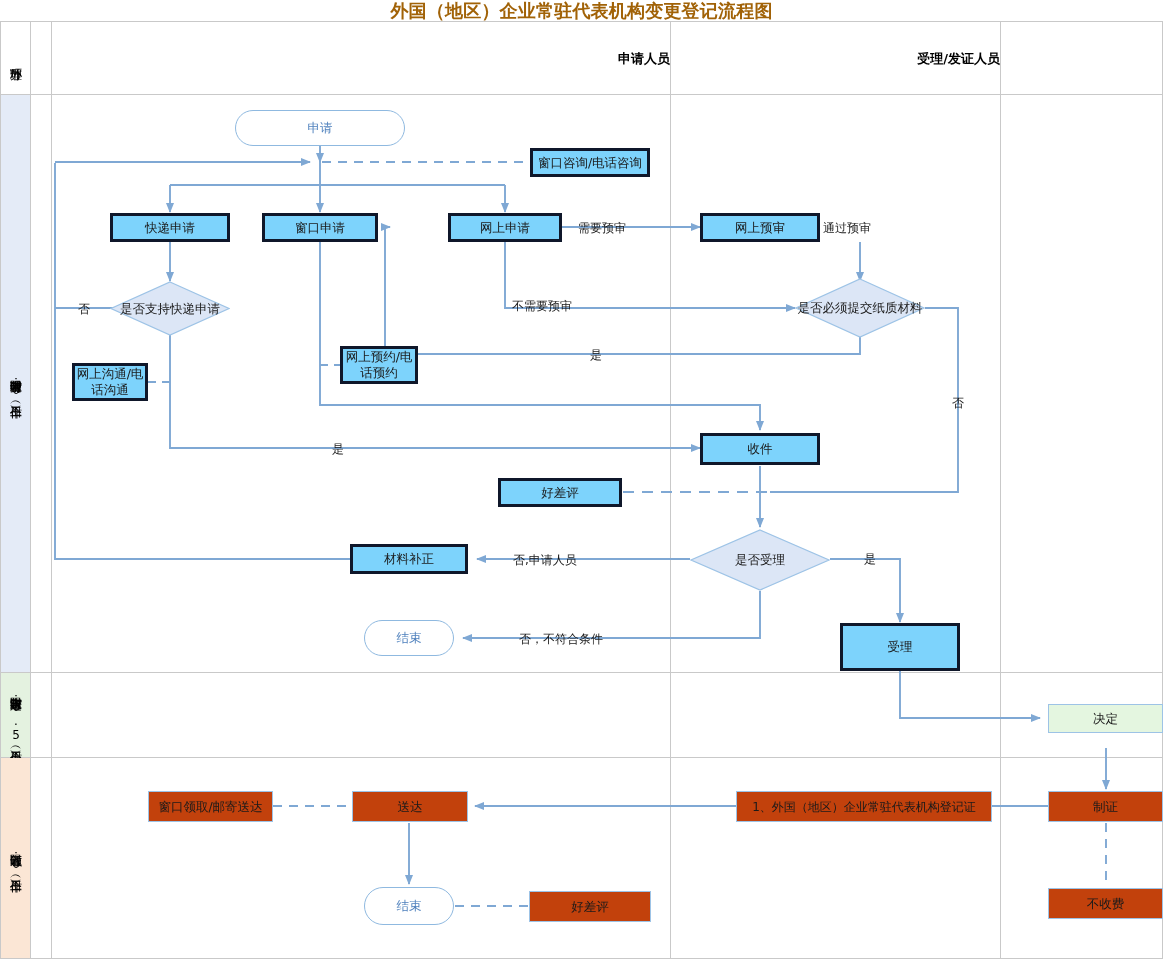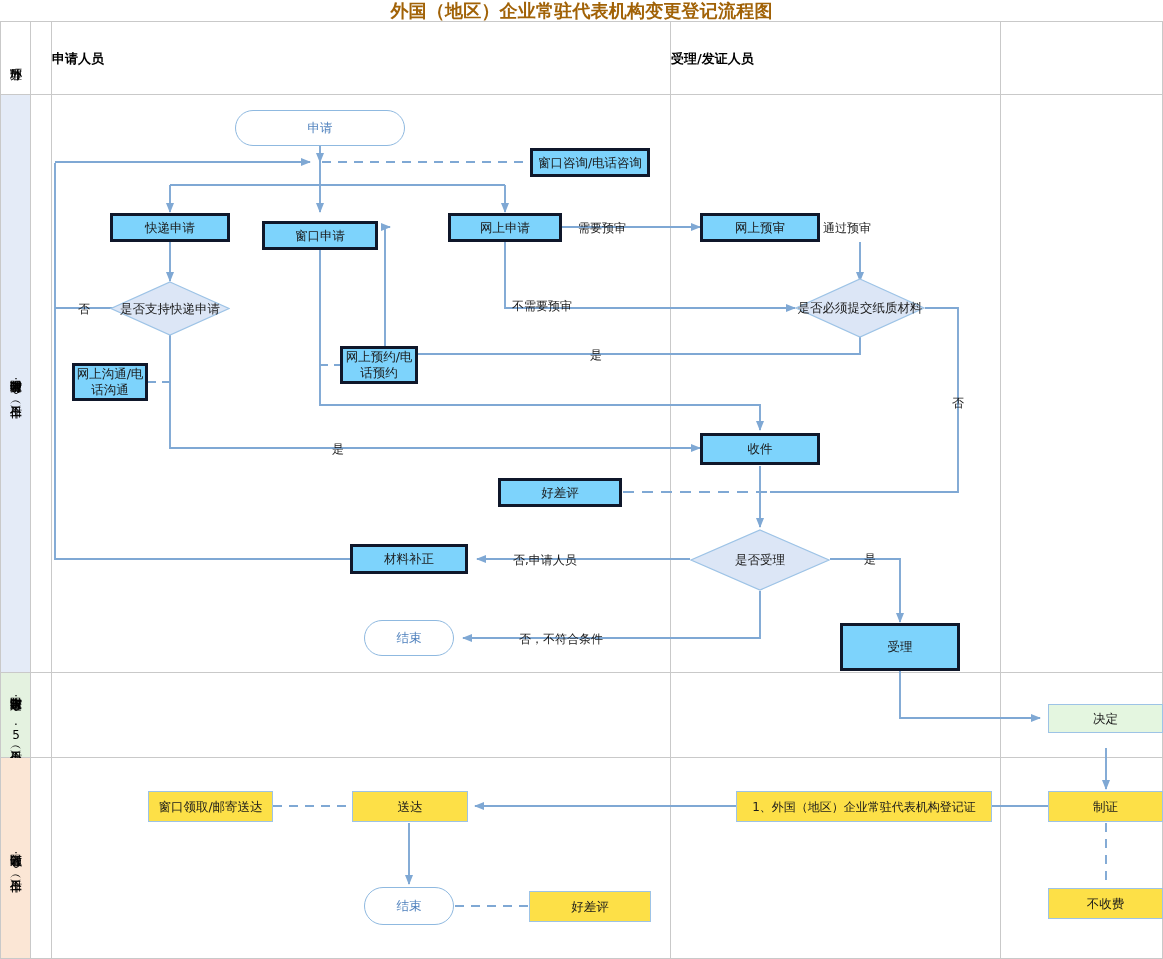--- a/index.html
+++ b/index.html
@@ -9,40 +9,40 @@
   
   #title-bar{position:absolute;left:0;top:0;width:1163px;height:22px;
     border-bottom:1px solid #c9c9c9;box-sizing:border-box;
     display:flex;align-items:center;justify-content:center;}
   #title-bar .t{font-size:18px;font-weight:bold;color:#a16207;letter-spacing:.2px;}
 
   
   .vline{position:absolute;width:1px;background:#c9c9c9;}
   .hline{position:absolute;height:1px;background:#c9c9c9;}
 
-  .hdr{position:absolute;display:flex;align-items:center;justify-content:flex-start;
+  .hdr{position:absolute;display:flex;align-items:center;justify-content:flex-end;
        font-size:13px;font-weight:bold;color:#000;}
 
   
   .stage{position:absolute;left:1px;width:29px;box-sizing:border-box;
          display:flex;align-items:center;justify-content:center;}
   .stage .vtxt{writing-mode:vertical-rl;text-orientation:upright;
       font-size:12px;line-height:15px;color:#000;text-align:center;
       letter-spacing:0px;white-space:normal;max-height:100%;}
   .stage-hdr{background:#fff;}
   .stage-a{background:#e4ebf7;}
   .stage-b{background:#e4f2e0;}
   .stage-c{background:#fbe6d5;}
 
   
   .node{position:absolute;box-sizing:border-box;display:flex;align-items:center;
         justify-content:center;text-align:center;font-size:12.5px;line-height:16px;
         color:#1a1a1a;}
   .rect{border:3px solid #0f172a;background:#7dd3fc;}
-  .rect-orange{border:1px solid #9dc3e6;background:#fde047;}
+  .rect-orange{border:1px solid #9dc3e6;background:#c2410c;}
   .rect-green{border:1px solid #9dc3e6;background:#e4f6e0;}
   .term{border:1.6px solid #8fb9e0;background:#fff;border-radius:26px;color:#4f81bd;}
 
   
   .diamond{position:absolute;}
   .diamond svg{position:absolute;left:0;top:0;}
   .diamond .dlabel{position:absolute;left:0;top:0;width:100%;height:100%;
       display:flex;align-items:center;justify-content:center;text-align:center;
       font-size:12.5px;line-height:16px;color:#1a1a1a;}
 
@@ -173,21 +173,21 @@
   </div>
 
   <div class="node rect" style="left:530px;top:148px;width:120px;height:29px;">
     <span>窗口咨询/电话咨询</span>
   </div>
 
   <div class="node rect" style="left:110px;top:213px;width:120px;height:29px;">
     <span>快递申请</span>
   </div>
 
-  <div class="node rect" style="left:262px;top:213px;width:116px;height:29px;margin-top:8px;">
+  <div class="node rect" style="left:262px;top:213px;width:116px;height:29px;">
     <span>窗口申请</span>
   </div>
 
   <div class="node rect" style="left:448px;top:213px;width:114px;height:29px;">
     <span>网上申请</span>
   </div>
 
   <div class="node rect" style="left:700px;top:213px;width:120px;height:29px;">
     <span>网上预审</span>
   </div>

